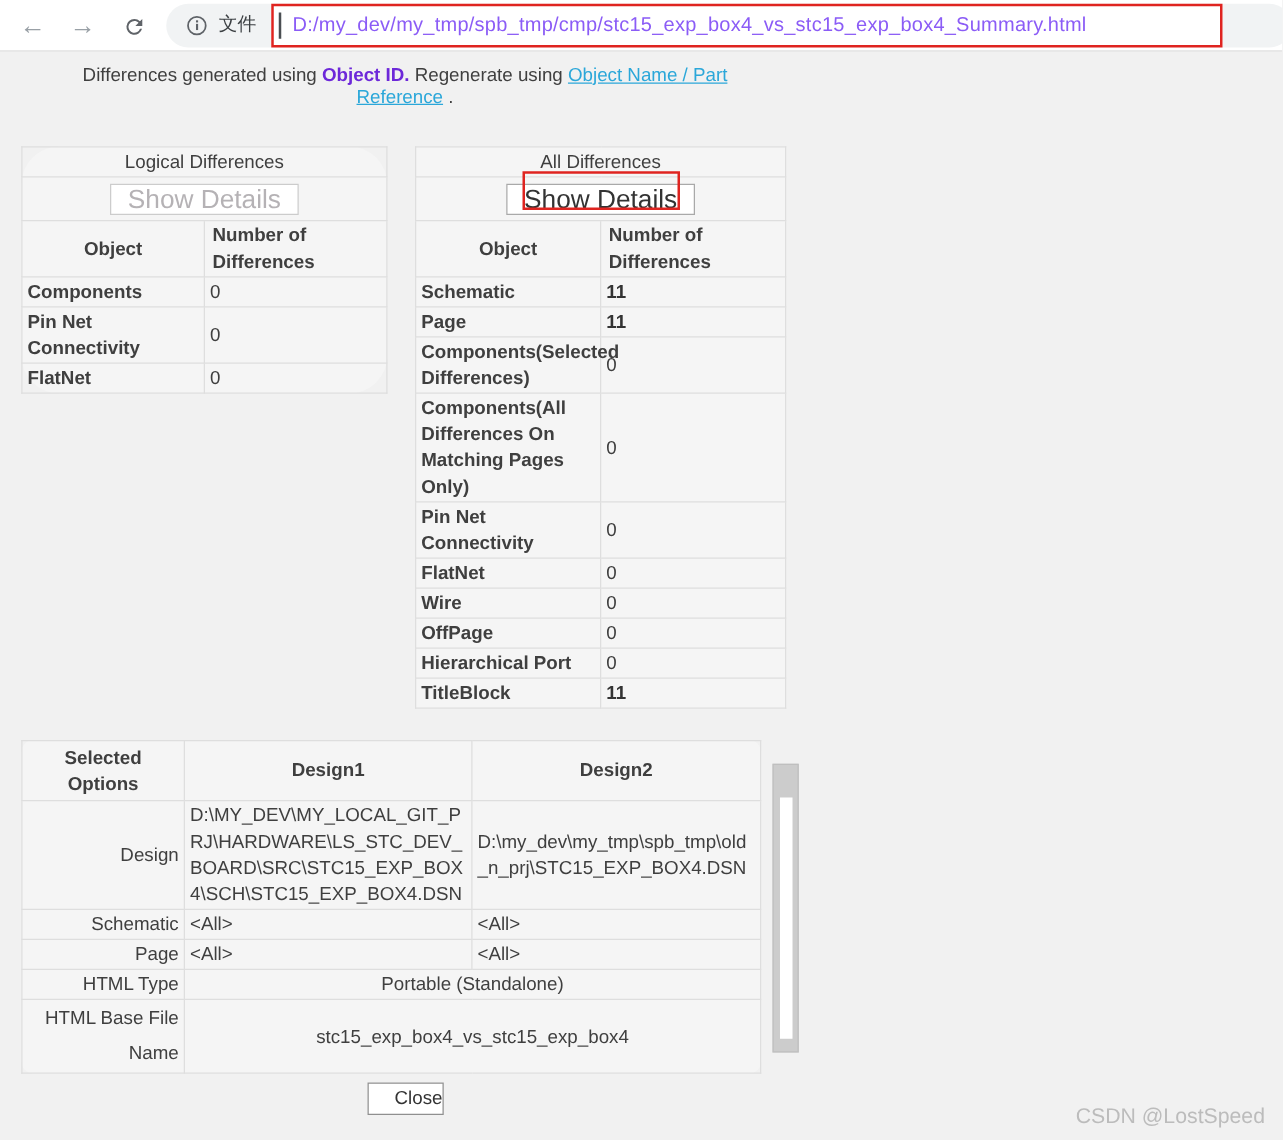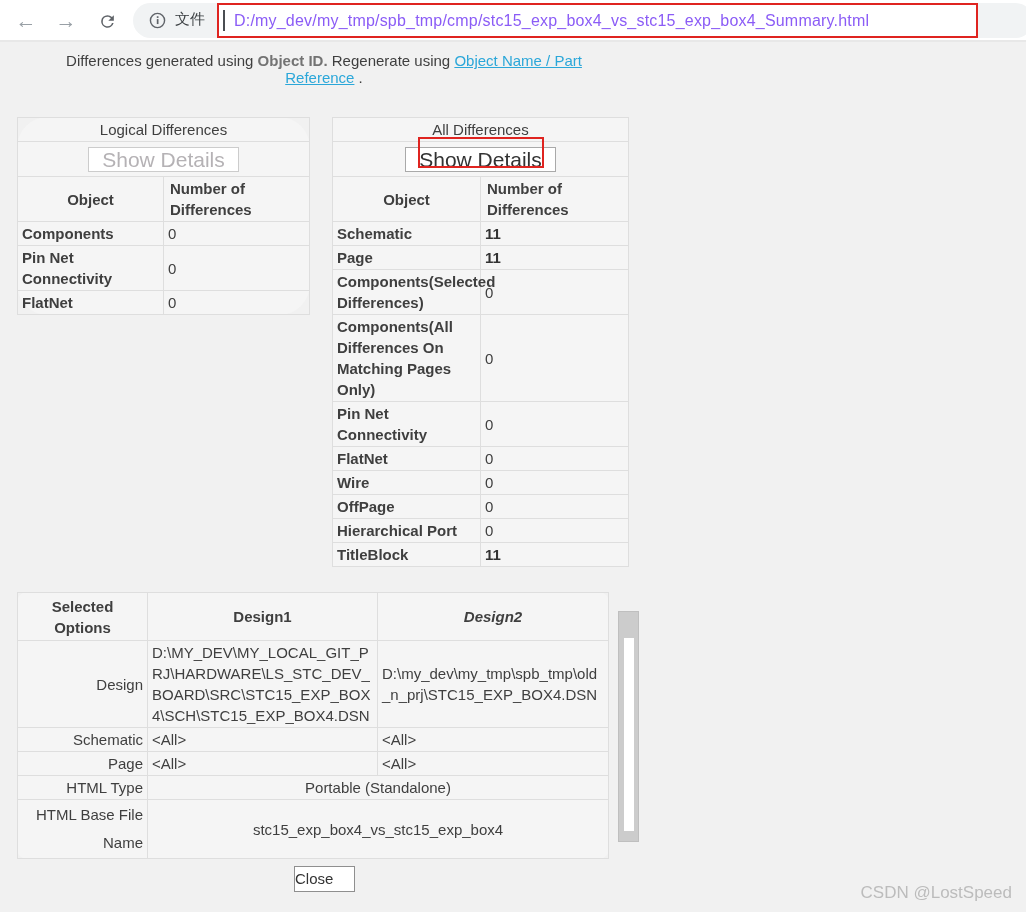--- a/index.html
+++ b/index.html
@@ -44,21 +44,21 @@
     letter-spacing:0.2px;
   }
 
   
   .page { position:absolute; top:42px; left:0; width:1026px; height:870px; background:#f1f1f1; }
 
   .hdr-text {
     position:absolute; left:39px; top:10px; width:570px;
     text-align:center; font-size:15px; line-height:17px; color:#3f3f3f;
   }
-  .hdr-text b { color:#737373; }
+  .hdr-text b { color:#6d28d9; }
   .hdr-link { color:#2ba7d9; text-decoration:underline; cursor:pointer; }
 
   table.rep { border-collapse:collapse; background:#f5f5f5; table-layout:fixed; }
   table.rep td, table.rep th {
     border:1px solid #dedede; font-size:15px; vertical-align:middle;
     padding:1px 4px; line-height:21px; color:#3f3f3f;
   }
   table.rep { border:1px solid #c6c6c6; }
   .t-title { text-align:center; font-weight:400; height:23px; }
   .t-btnrow { height:35px; text-align:center; position:relative; }
@@ -97,21 +97,21 @@
     position:absolute; left:618px; top:569px; width:21px; height:231px;
     background:#cccccc; border:1px solid #bfbfbf;
   }
   .scroll-thumb {
     position:absolute; left:5px; top:26px; width:10px; height:193px; background:#ffffff;
   }
 
   .close-btn {
     position:absolute; left:294px; top:824px; width:61px; height:26px;
     background:#ffffff; border:1px solid #8f8f8f; font-size:15px; color:#333;
-    font-family:inherit; cursor:pointer; line-height:22px; text-align:left;
+    font-family:inherit; cursor:pointer; line-height:22px; text-align:right;
   }
 
   .watermark {
     position:absolute; top:841px; right:14px; font-size:17px; color:#bcbcbc;
   }
 </style>
 </head>
 <body>
 
 <div class="toolbar">
@@ -229,21 +229,21 @@
       <td class="val v-bold">11</td>
     </tr>
   </tbody>
     </table>
 
   <table class="rep tbl-opts">
     <tbody>
         <tr>
       <th style="width:130px;">Selected Options</th>
       <th style="width:230px;">Design1</th>
-      <th style="width:231px;font-style:italic;">Design2</th>
+      <th style="width:231px;">Design2</th>
     </tr>
     <tr style="height:83px;">
       <td class="optlabel">Design</td>
       <td class="path">D:\MY_DEV\MY_LOCAL_GIT_PRJ\HARDWARE\LS_STC_DEV_BOARD\SRC\STC15_EXP_BOX4\SCH\STC15_EXP_BOX4.DSN</td>
       <td class="path">D:\my_dev\my_tmp\spb_tmp\old_n_prj\STC15_EXP_BOX4.DSN</td>
     </tr>
     <tr style="height:24px;">
       <td class="optlabel">Schematic</td>
       <td class="path">&lt;All&gt;</td>
       <td class="path">&lt;All&gt;</td>

